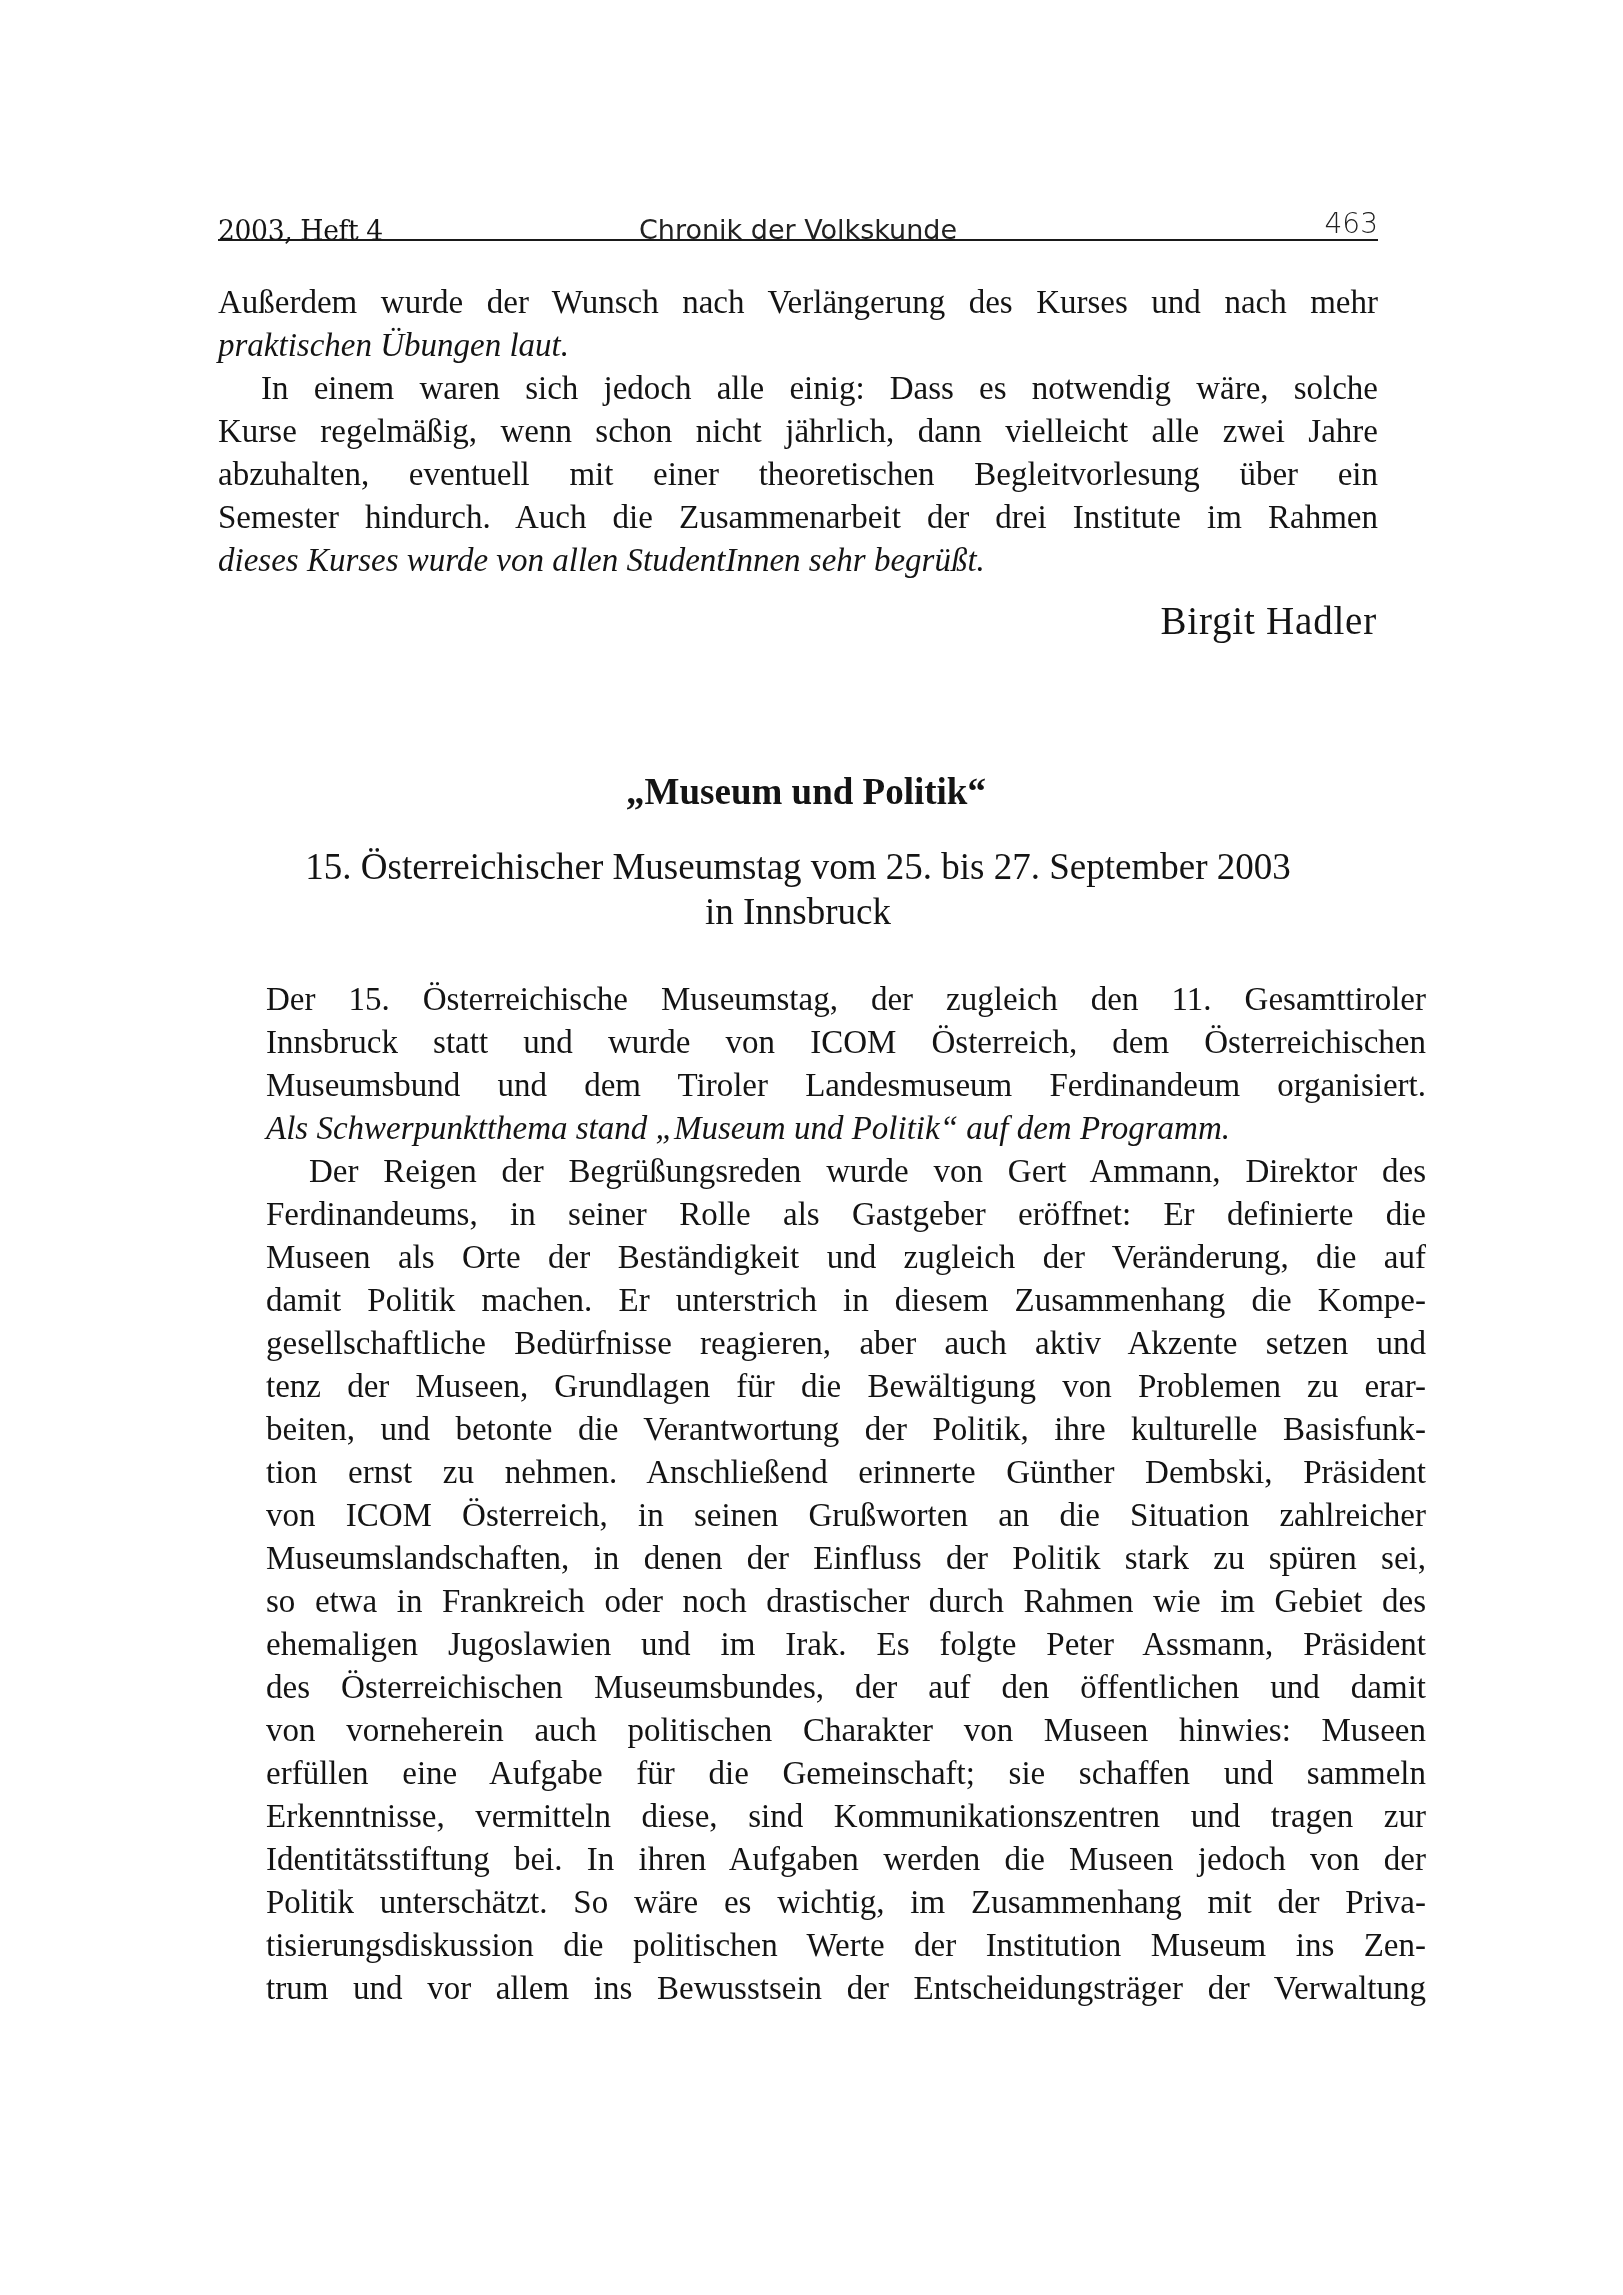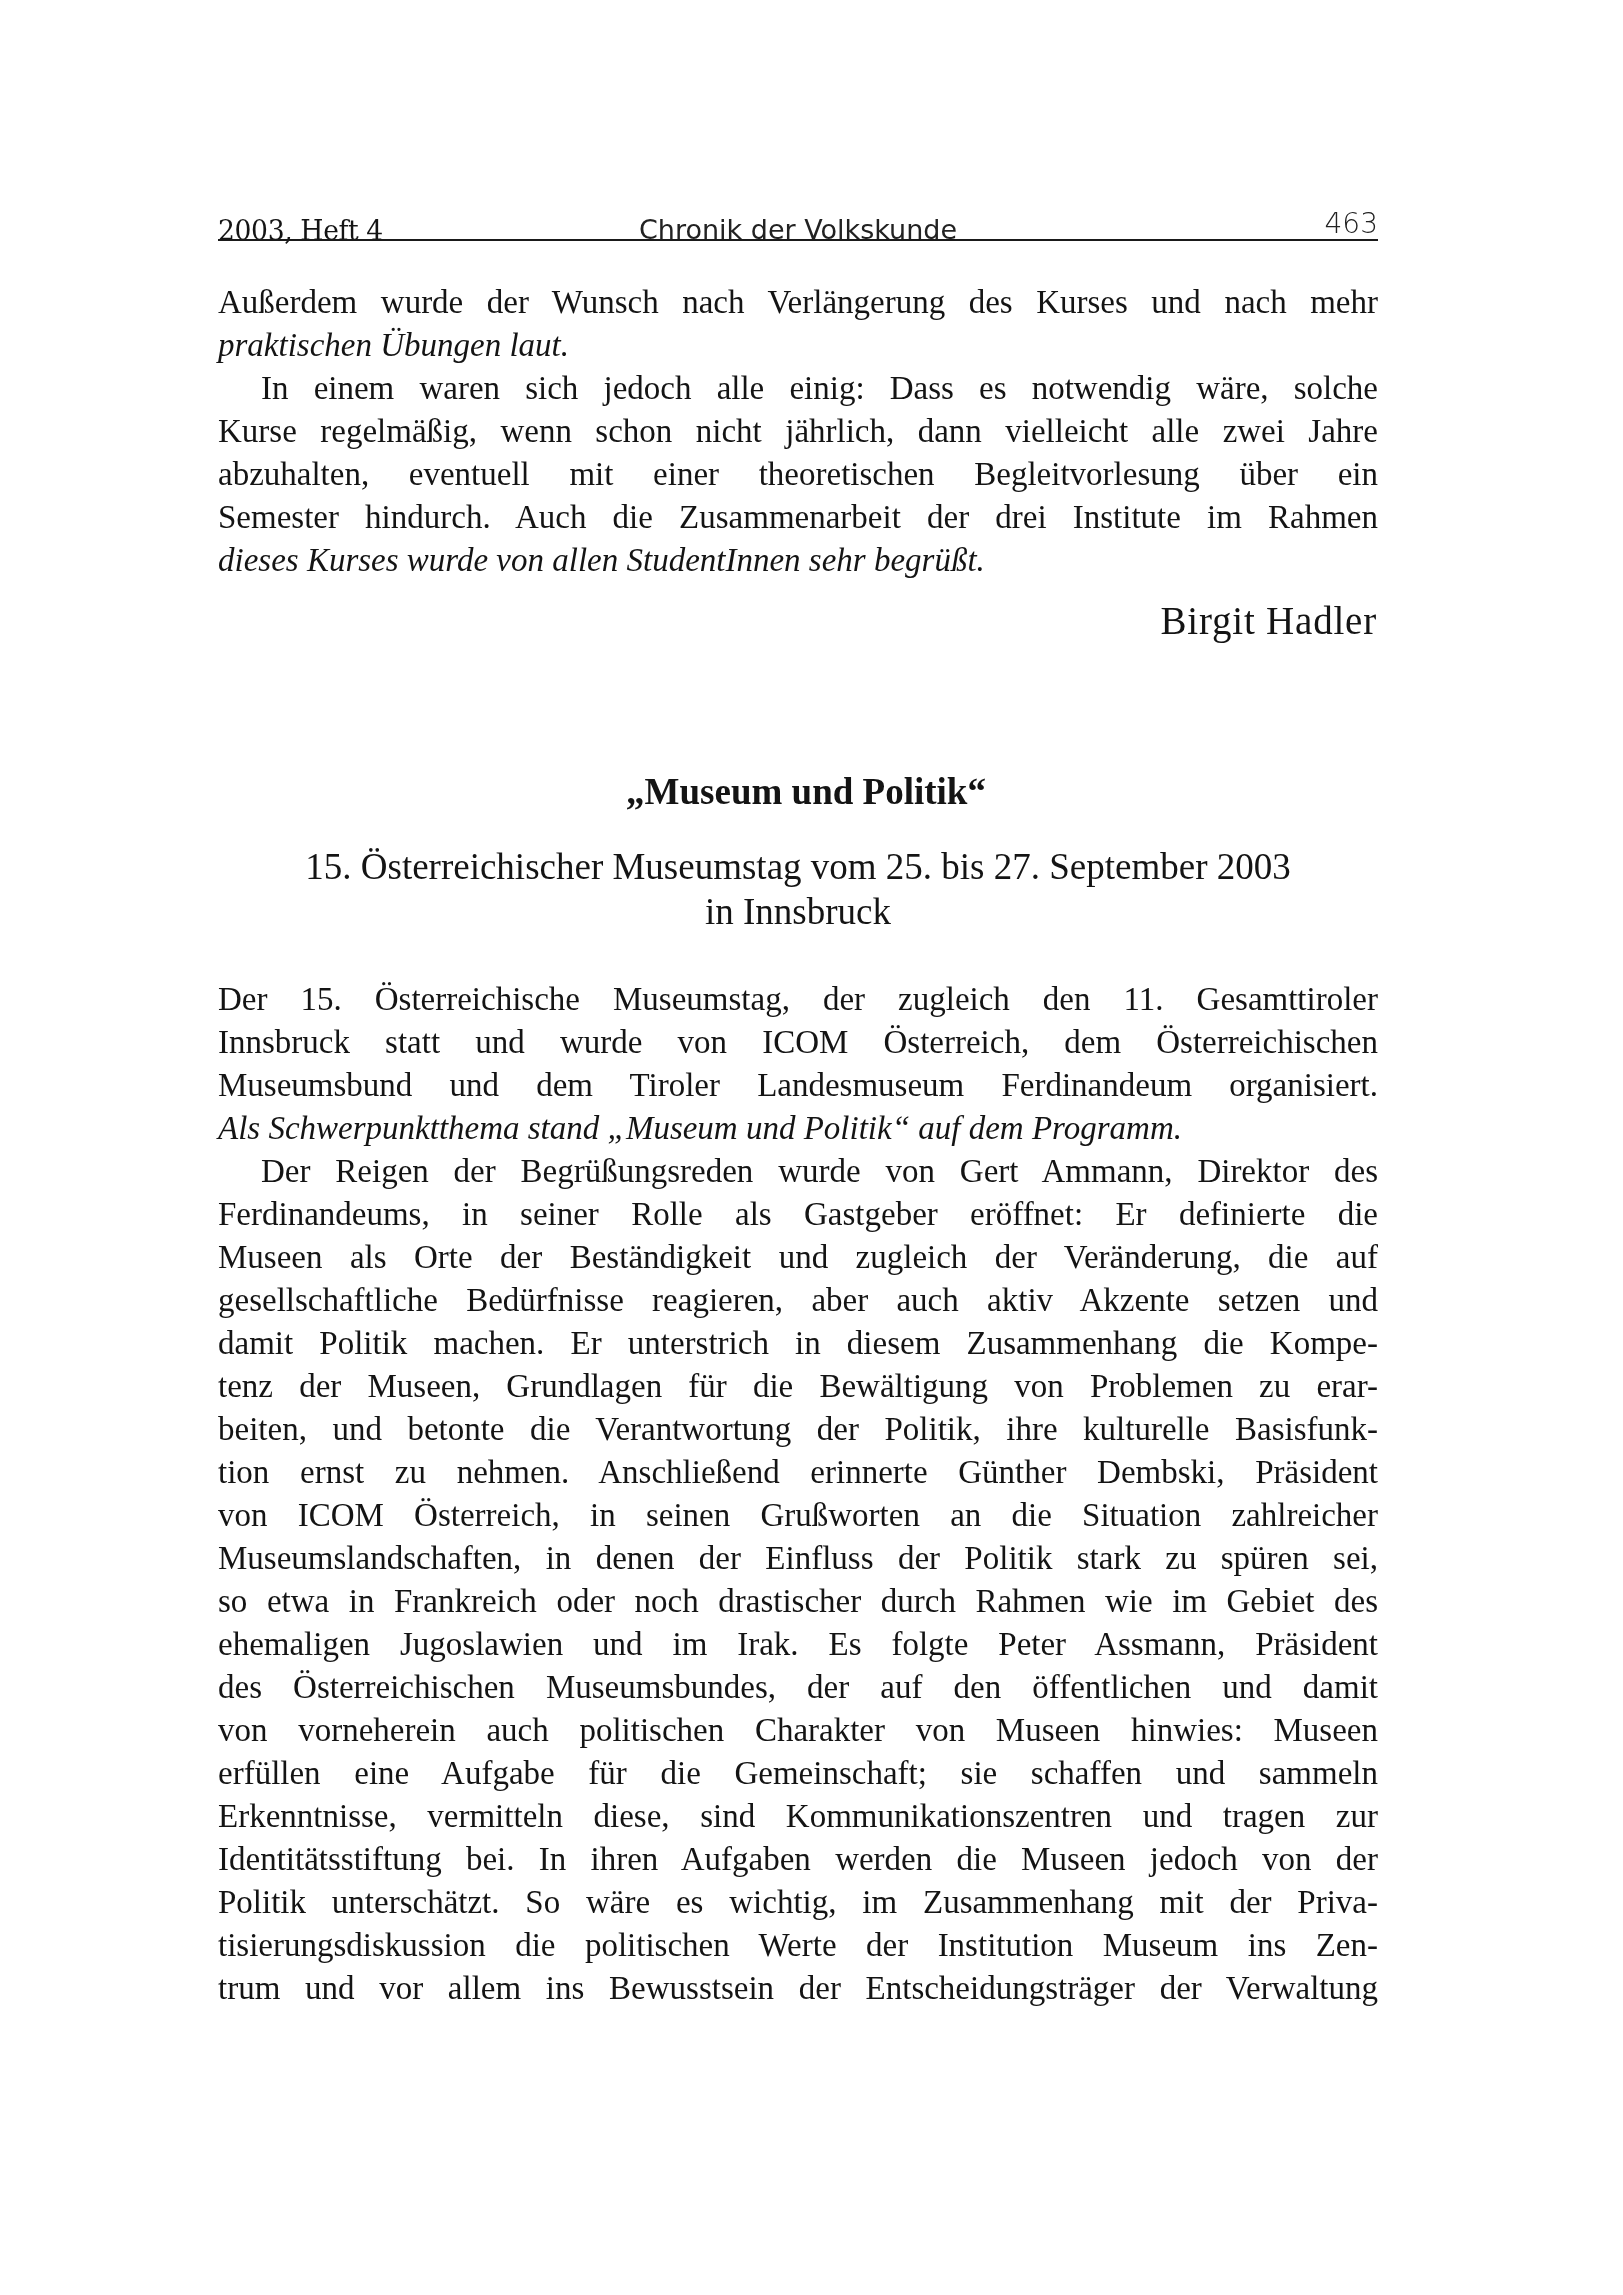--- a/index.html
+++ b/index.html
@@ -47,33 +47,33 @@
     </p>
   </div>
   <div class="author">Birgit Hadler</div>
 
   <div class="title">„Museum und Politik“</div>
   <div class="subtitle">
     <span>15. Österreichischer Museumstag vom 25. bis 27. September 2003</span>
     <span>in Innsbruck</span>
   </div>
 
-  <div class="block" style="top:978px;">
+  <div class="block" style="top:978px;margin-left:48px;">
     <p class="p">
       <span class="ln">Der 15. Österreichische Museumstag, der zugleich den 11. Gesamttiroler</span>
       <span class="ln">Innsbruck statt und wurde von ICOM Österreich, dem Österreichischen</span>
       <span class="ln">Museumsbund und dem Tiroler Landesmuseum Ferdinandeum organisiert.</span>
       <span class="ln last">Als Schwerpunktthema stand „Museum und Politik“ auf dem Programm.</span>
     </p>
     <p class="p">
       <span class="ln indent">Der Reigen der Begrüßungsreden wurde von Gert Ammann, Direktor des</span>
       <span class="ln">Ferdinandeums, in seiner Rolle als Gastgeber eröffnet: Er definierte die</span>
       <span class="ln">Museen als Orte der Beständigkeit und zugleich der Veränderung, die auf</span>
+      <span class="ln">damit Politik machen. Er unterstrich in diesem Zusammenhang die Kompe-</span>
       <span class="ln">gesellschaftliche Bedürfnisse reagieren, aber auch aktiv Akzente setzen und</span>
-      <span class="ln">damit Politik machen. Er unterstrich in diesem Zusammenhang die Kompe-</span>
       <span class="ln">tenz der Museen, Grundlagen für die Bewältigung von Problemen zu erar-</span>
       <span class="ln">beiten, und betonte die Verantwortung der Politik, ihre kulturelle Basisfunk-</span>
       <span class="ln">tion ernst zu nehmen. Anschließend erinnerte Günther Dembski, Präsident</span>
       <span class="ln">von ICOM Österreich, in seinen Grußworten an die Situation zahlreicher</span>
       <span class="ln">Museumslandschaften, in denen der Einfluss der Politik stark zu spüren sei,</span>
       <span class="ln">so etwa in Frankreich oder noch drastischer durch Rahmen wie im Gebiet des</span>
       <span class="ln">ehemaligen Jugoslawien und im Irak. Es folgte Peter Assmann, Präsident</span>
       <span class="ln">des Österreichischen Museumsbundes, der auf den öffentlichen und damit</span>
       <span class="ln">von vorneherein auch politischen Charakter von Museen hinwies: Museen</span>
       <span class="ln">erfüllen eine Aufgabe für die Gemeinschaft; sie schaffen und sammeln</span>

